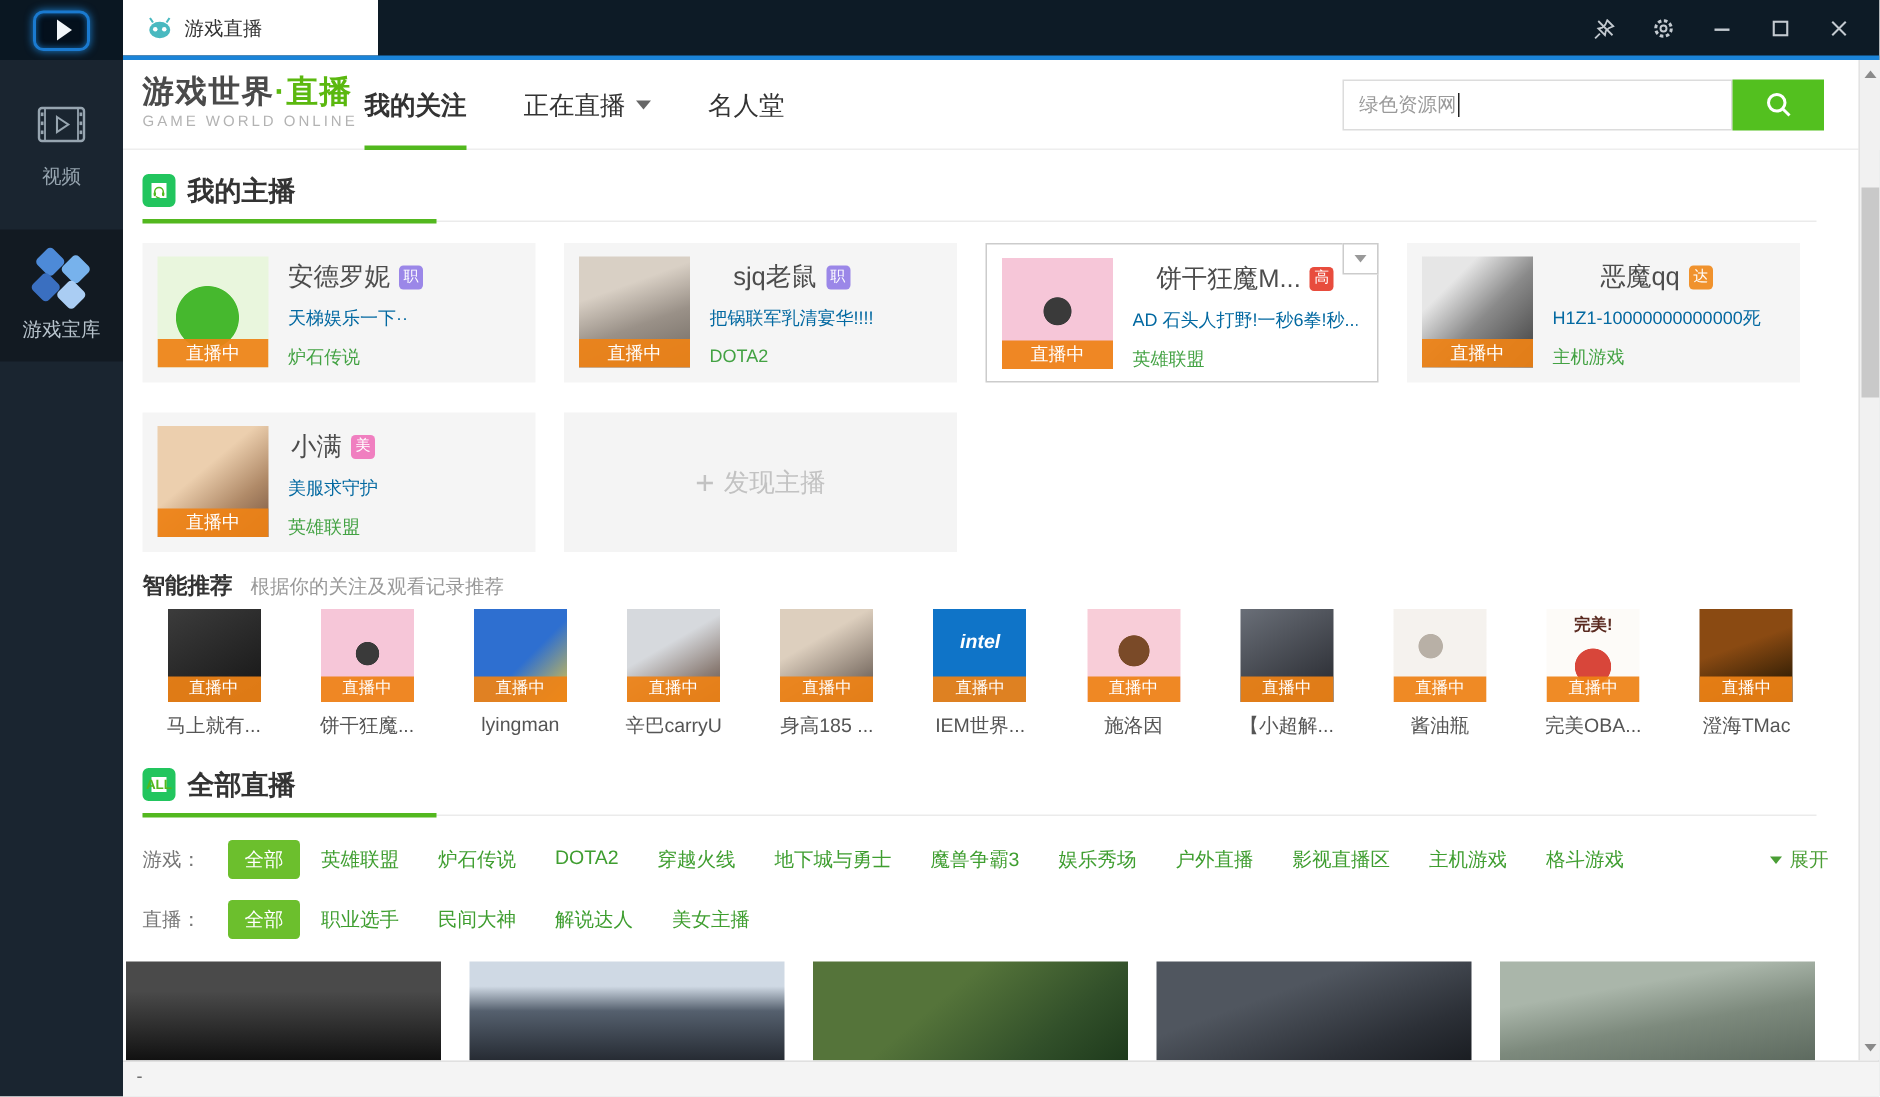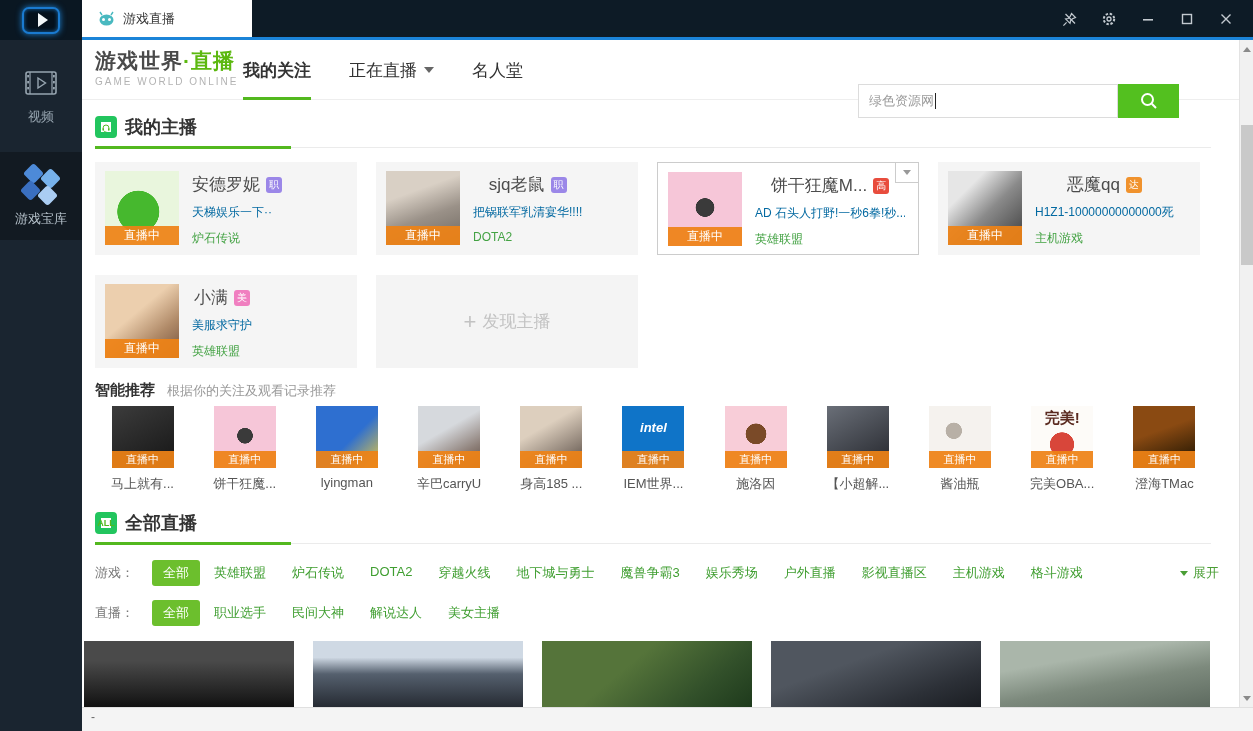--- a/index.html
+++ b/index.html
@@ -37,21 +37,21 @@
   .main-header { position:absolute; left:82px; top:40px; width:1171px; height:60px; background:#fff; border-bottom:1px solid #eeeeee; }
   .brand { position:absolute; left:13px; top:7px; cursor:default; }
   .brand .row1 { font-size:21px; font-weight:bold; color:#4a4a4a; letter-spacing:1px; }
   .brand .row1 b { color:#5bb80f; }
   .brand .row2 { font-size:10px; color:#b3b3b3; letter-spacing:2px; margin-top:1px; }
   .top-tabs { position:absolute; left:161px; top:0; height:60px; display:flex; align-items:center; gap:38px; }
   .top-tab { position:relative; font-size:17px; color:#333; height:60px; display:flex; align-items:center; cursor:pointer; }
   .top-tab.active { font-weight:bold; }
   .top-tab.active::after { content:""; position:absolute; left:0; right:0; bottom:0; height:3px; background:#52b81e; }
   .caret-dn { display:inline-block; width:0; height:0; border-left:5px solid transparent; border-right:5px solid transparent; border-top:6px solid #666; margin-left:7px; }
-  .searchbar { position:absolute; left:776px; top:13px; display:flex;margin-top:31px; }
+  .searchbar { position:absolute; left:813px; top:13px; display:flex; }
   .search-input { width:260px; height:34px; border:1px solid #dcdcdc; background:#fff; font-size:13px; color:#9a9a9a; display:flex; align-items:center; padding-left:10px; cursor:text; }
   .caret-bar { display:inline-block; width:1px; height:16px; background:#222; margin-left:1px; }
   .search-btn { width:61px; height:34px; background:#53c01f; border:none; display:flex; align-items:center; justify-content:center; cursor:pointer; }
 
   
   .sec-head { position:absolute; display:flex; align-items:center; gap:8px; }
   .sec-title { font-size:18px; font-weight:bold; color:#333; }
   .iconbox { width:22px; height:22px; border:6px solid #22c55e; border-radius:4px; display:flex; align-items:center; justify-content:center; color:#52b81e; font-size:9px; font-weight:bold; }
   .sec-divider { position:absolute; left:95px; width:1116px; border-top:1px solid #ebebeb; }
   .sec-divider .lead { display:block; width:196px; height:3px; background:#53b81f; margin-top:-2px; }
@@ -87,21 +87,21 @@
   
   .rec-head { position:absolute; left:95px; top:381px; display:flex; align-items:baseline; gap:12px; }
   .rec-title { font-size:15px; font-weight:bold; color:#333; }
   .rec-sub { font-size:13px; color:#999; }
   .recs { position:absolute; left:95px; top:406px; width:1117px; display:flex; justify-content:space-between; }
   .rec { width:95px; text-align:center; cursor:pointer; }
   .rec .ravatar { position:relative; width:62px; height:62px; margin:0 auto; overflow:hidden; }
   .rec .live-badge { height:17px; font-size:11px; line-height:17px; }
   .rname { margin-top:7px; font-size:13px; color:#555; white-space:nowrap; }
   .avtext { position:absolute; left:0; right:0; top:14px; text-align:center; font-size:13px; font-weight:bold; color:#fff; font-style:italic; }
-  .avtext.dark { color:#5a2a20; top:3px; font-style:normal; font-size:15px; }
+  .avtext.dark { color:#5a2a20; top:3px; font-style:normal; font-size:11px; }
   .r0 { background:linear-gradient(150deg,#3c3c3c,#151515); }
   .r1 { background:radial-gradient(circle at 50% 48%, #3a3a3a 0 17%, #f6c6d8 18%); }
   .r2 { background:linear-gradient(135deg,#2e6fd0 0 55%,#e8c93e); }
   .r3 { background:linear-gradient(150deg,#d6d9dd 0 40%,#8d7f78 75%,#5a4a42); }
   .r4 { background:linear-gradient(150deg,#ddcfbe 0 35%,#8a7d72 75%,#4e463f); }
   .r5 { background:#0f74c8; }
   .r6 { background:radial-gradient(circle at 50% 45%, #7a4a28 0 22%, #f8cdd8 23%); }
   .r7 { background:linear-gradient(150deg,#6a6f78,#24262c); }
   .r8 { background:radial-gradient(circle at 40% 40%, #b8b0a6 0 15%, #f5f2ee 16%); }
   .r9 { background:radial-gradient(circle at 50% 62%, #d8463a 0 24%, #fdfbf8 25%); }

